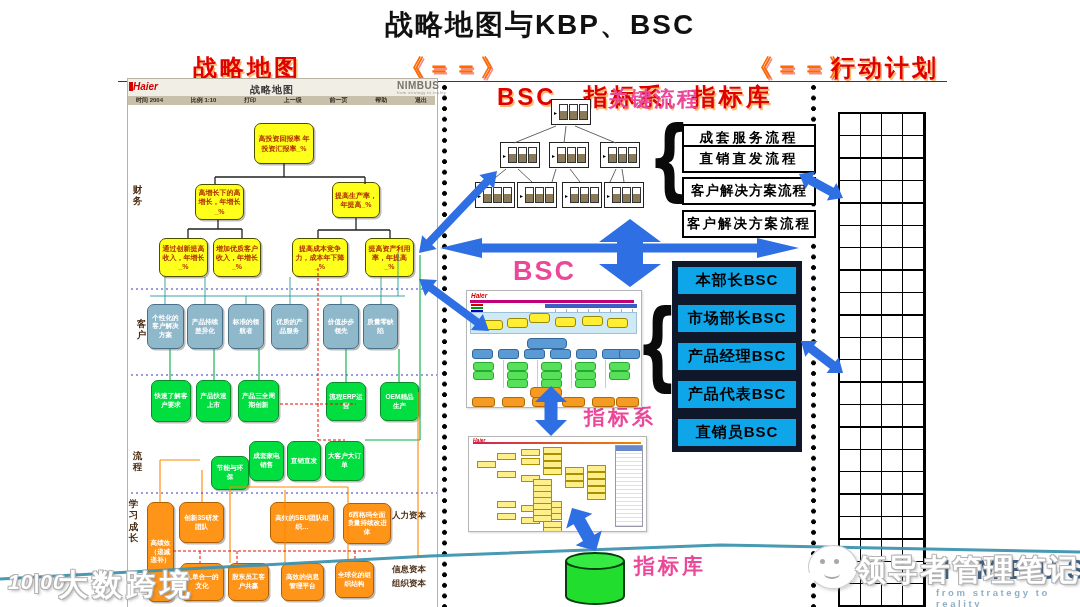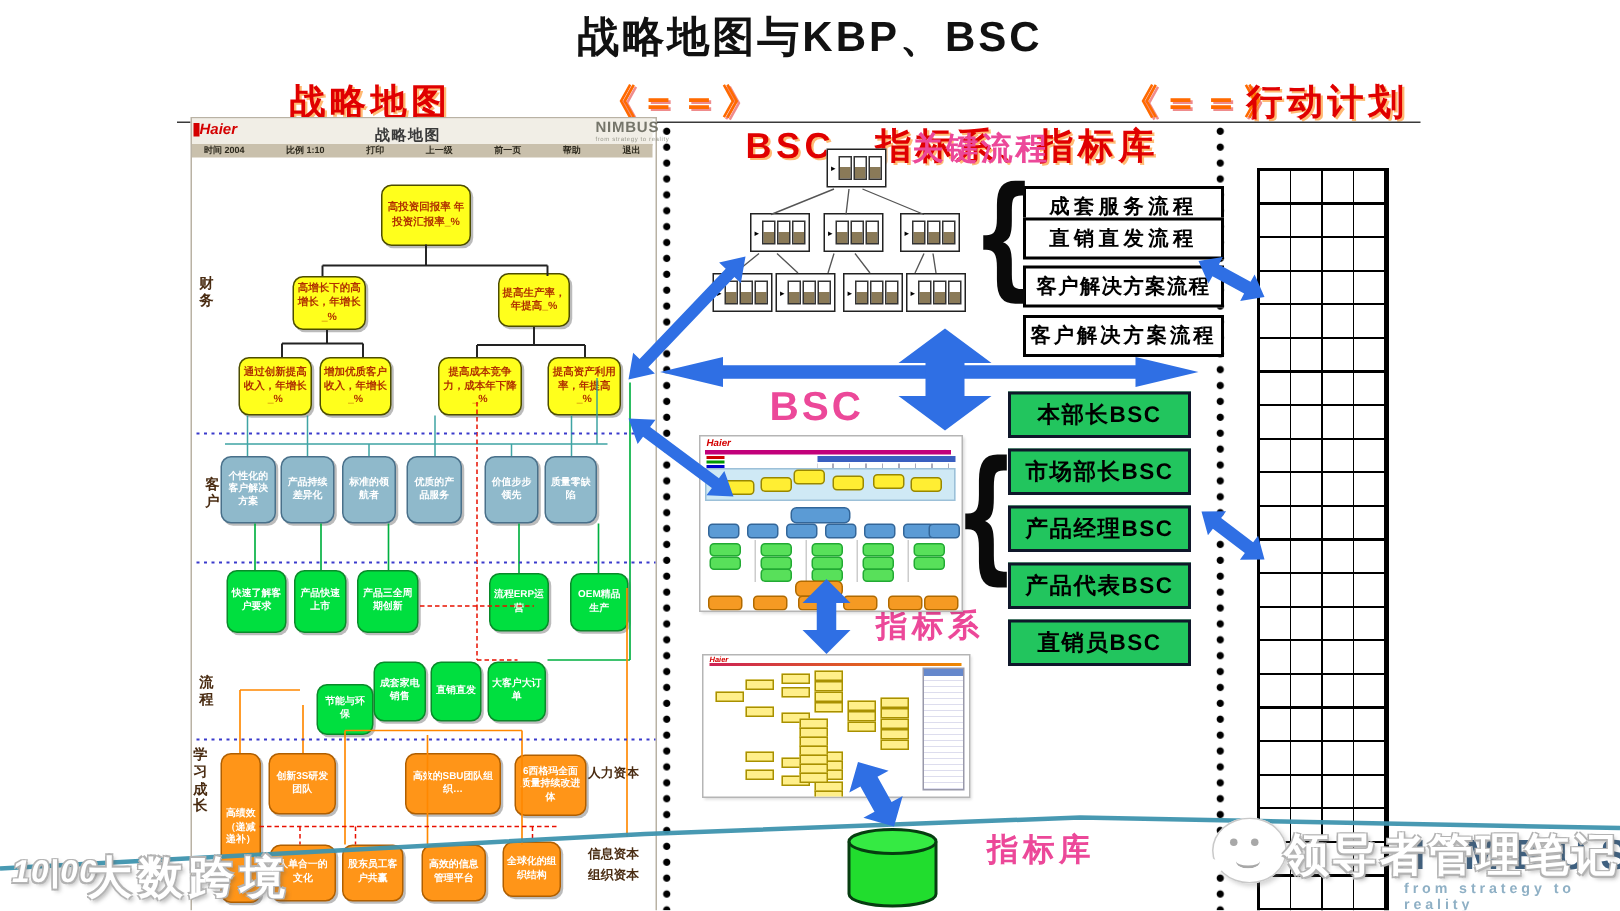--- a/index.html
+++ b/index.html
@@ -33,21 +33,21 @@
   .grn{background:#00df3f;color:#fff;font-size:6.6px;border-color:#0a8a2a;}
   .orn{background:#ff9518;color:#fff;font-size:6.6px;border-color:#b05f00;}
   .vlabel{position:absolute;width:11px;font-size:9.5px;font-weight:bold;color:#4a2c12;line-height:1.2;
           text-align:center;word-break:break-all;}
   .cap{position:absolute;font-size:8.5px;font-weight:bold;color:#4a2c12;white-space:nowrap;}
   
   .mlabel{position:absolute;color:#ec4899;font-weight:bold;white-space:nowrap;}
   .kbpbox{position:absolute;left:682px;width:130px;height:24px;border:2px solid #000;background:#fff;
           font-weight:bold;font-size:13.5px;color:#000;display:flex;align-items:center;justify-content:center;
           letter-spacing:3px;white-space:nowrap;}
-  .bscbox{position:absolute;left:672px;width:118px;height:27px;border:2px solid #0f172a;background:#22c55e;
+  .bscbox{position:absolute;left:672px;width:118px;height:27px;border:6px solid #0f172a;background:#0ea5e9;
           font-weight:bold;font-size:15px;color:#000;display:flex;align-items:center;justify-content:center;
           letter-spacing:1px;white-space:nowrap;}
   .brace{position:absolute;color:#0a0a0a;font-weight:bold;font-family:"DejaVu Sans",sans-serif;}
   .brace span{display:block;font-size:48px;line-height:1;}
   .picon{position:absolute;width:40px;height:26px;border:1.4px solid #222;background:#fff;display:flex;
          align-items:center;justify-content:center;gap:1px;box-sizing:border-box;}
   .picon::before{content:'▸';font-size:6px;color:#000;margin-right:1px;}
   .pcell{width:7px;height:14px;border:1px solid #333;background:linear-gradient(#fff 46%,#8a7a58 46%);}
   .shot{position:absolute;background:#fff;border:1px solid #b5b5b5;overflow:hidden;box-shadow:1px 1px 2px rgba(0,0,0,.15);}
   .shot-brand{position:absolute;font-size:6.5px;font-weight:bold;color:#d40000;font-style:italic;}
@@ -142,21 +142,21 @@
   <div class="bx orn" style="left:228px;top:563px;width:41px;height:38px;">股东员工客户共赢</div>
   <div class="bx orn" style="left:281px;top:563px;width:43px;height:38px;">高效的信息管理平台</div>
   <div class="bx orn" style="left:335px;top:561px;width:39px;height:37px;">全球化的组织结构</div>
 
   <div class="dots" style="left:441px;"></div>
   <div class="dots" style="left:810px;"></div>
 
   <div class="mlabel" style="left:608px;top:85px;font-size:21px;letter-spacing:2px;">关键流程</div>
   <div class="mlabel" style="left:513px;top:256px;font-size:27px;letter-spacing:2px;">BSC</div>
   <div class="mlabel" style="left:584px;top:403px;font-size:21px;letter-spacing:3px;">指标系</div>
-  <div class="mlabel" style="left:634px;top:552px;font-size:21px;letter-spacing:3px;margin-left:24px;">指标库</div>
+  <div class="mlabel" style="left:634px;top:552px;font-size:21px;letter-spacing:3px;">指标库</div>
 
   <div class="kbpbox" style="top:124px;">成套服务流程</div>
   <div class="kbpbox" style="top:145px;">直销直发流程</div>
   <div class="kbpbox" style="top:177px;letter-spacing:1px;">客户解决方案流程</div>
   <div class="kbpbox" style="top:210px;letter-spacing:2px;">客户解决方案流程</div>
 
   <div class="bscbox" style="top:261px;">本部长BSC</div>
   <div class="bscbox" style="top:299px;text-align:right;">市场部长BSC</div>
   <div class="bscbox" style="top:375px;">产品代表BSC</div>
   <div class="bscbox" style="top:337px;">产品经理BSC</div>

